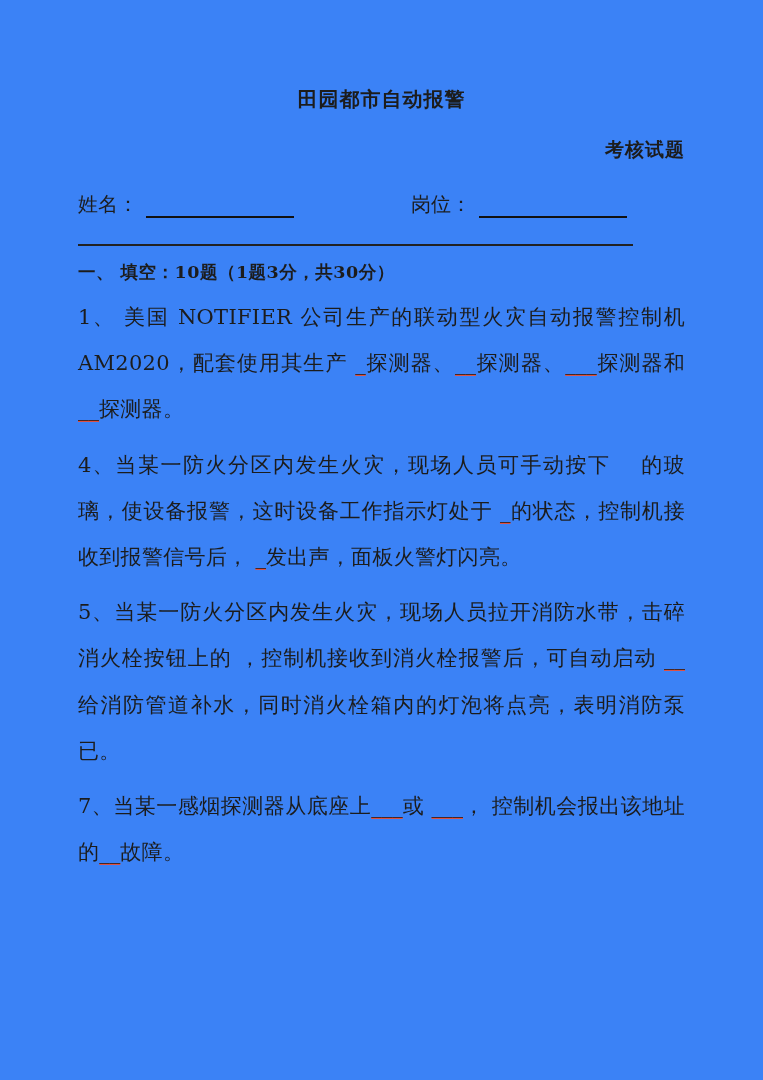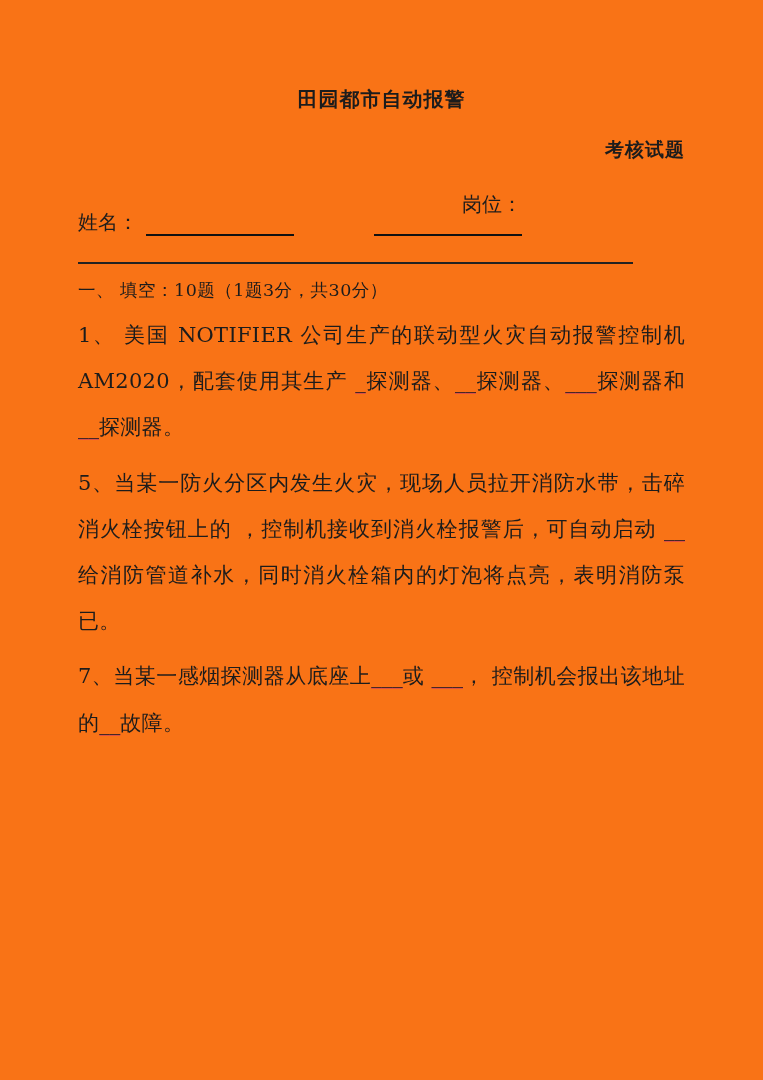--- a/index.html
+++ b/index.html
@@ -5,21 +5,21 @@
   html, body {
     margin: 0;
     padding: 0;
     background: #ffffff;
   }
   .page {
     position: relative;
     width: 763px;
     height: 1080px;
     box-sizing: border-box;
-    background: #f97316;
+    background: #3b82f6;
     padding: 86px 78px 0 78px;
     font-family: "DejaVu Serif", "Liberation Serif", serif;
     color: #1c1c1c;
     overflow: hidden;
   }
   .doc-title {
     font-size: 20px;
     font-weight: bold;
     text-align: center;
     letter-spacing: 1px;
@@ -34,37 +34,37 @@
   }
   .name-row {
     display: flex;
     align-items: flex-end;
     font-weight: normal;
     font-size: 20px;
     font-family: "DejaVu Sans", "Liberation Sans", sans-serif;
     margin: 0 0 4px 0;
   }
   .name-group { display: flex; align-items: flex-end; }
-  .group-position { margin-left: 72px; flex-direction: column; }
+  .group-position { margin-left: 117px; }
   .blank-line {
     display: inline-block;
     width: 148px;
     height: 16px;
     border-bottom: 2.5px solid #111;
     margin-left: 8px;
   }
   .separator {
     width: 555px;
     height: 0;
     border-bottom: 2px solid #222;
     margin: 26px 0 14px 0;
   }
   .section-heading {
     font-size: 17.5px;
-    font-weight: normal;
+    font-weight: bold;
     margin: 6px 0 10px 0;
     letter-spacing: 0.5px;
   }
   .questions { margin: 0; }
   .question {
     font-size: 21px;
     line-height: 2.2;
     text-align: justify;
     margin: 0 0 9px 0;
     letter-spacing: 0.3px;
@@ -107,17 +107,18 @@
       <span class="blank-line"></span>
     </div>
   </div>
 
   <div class="separator"></div>
 
   <div class="section-heading">一、 填空：10题（1题3分，共30分）</div>
 
   <main class="questions">
       <p class="question">1、 美国 NOTIFIER 公司生产的联动型火灾自动报警控制机 AM2020，配套使用其生产 <span class="blank red">_</span>探测器、<span class="blank red">__</span>探测器、<span class="blank red">___</span>探测器和<span class="blank red">__</span>探测器。</p>
+      <p class="question">4、当某一防火分区内发生火灾，现场人员可手动按下　 的玻璃，使设备报警，这时设备工作指示灯处于 <span class="blank red">_</span>的状态，控制机接收到报警信号后， <span class="blank red">_</span>发出声，面板火警灯闪亮。</p>
       <p class="question">5、当某一防火分区内发生火灾，现场人员拉开消防水带，击碎消火栓按钮上的 ，控制机接收到消火栓报警后，可自动启动 <span class="blank red">__</span> 给消防管道补水，同时消火栓箱内的灯泡将点亮，表明消防泵已。</p>
       <p class="question">7、当某一感烟探测器从底座上<span class="blank red">___</span>或 <span class="blank red">___</span>，  控制机会报出该地址 的<span class="blank red">__</span>故障。</p>
     </main>
 
 </div>
 
 </body></html>

